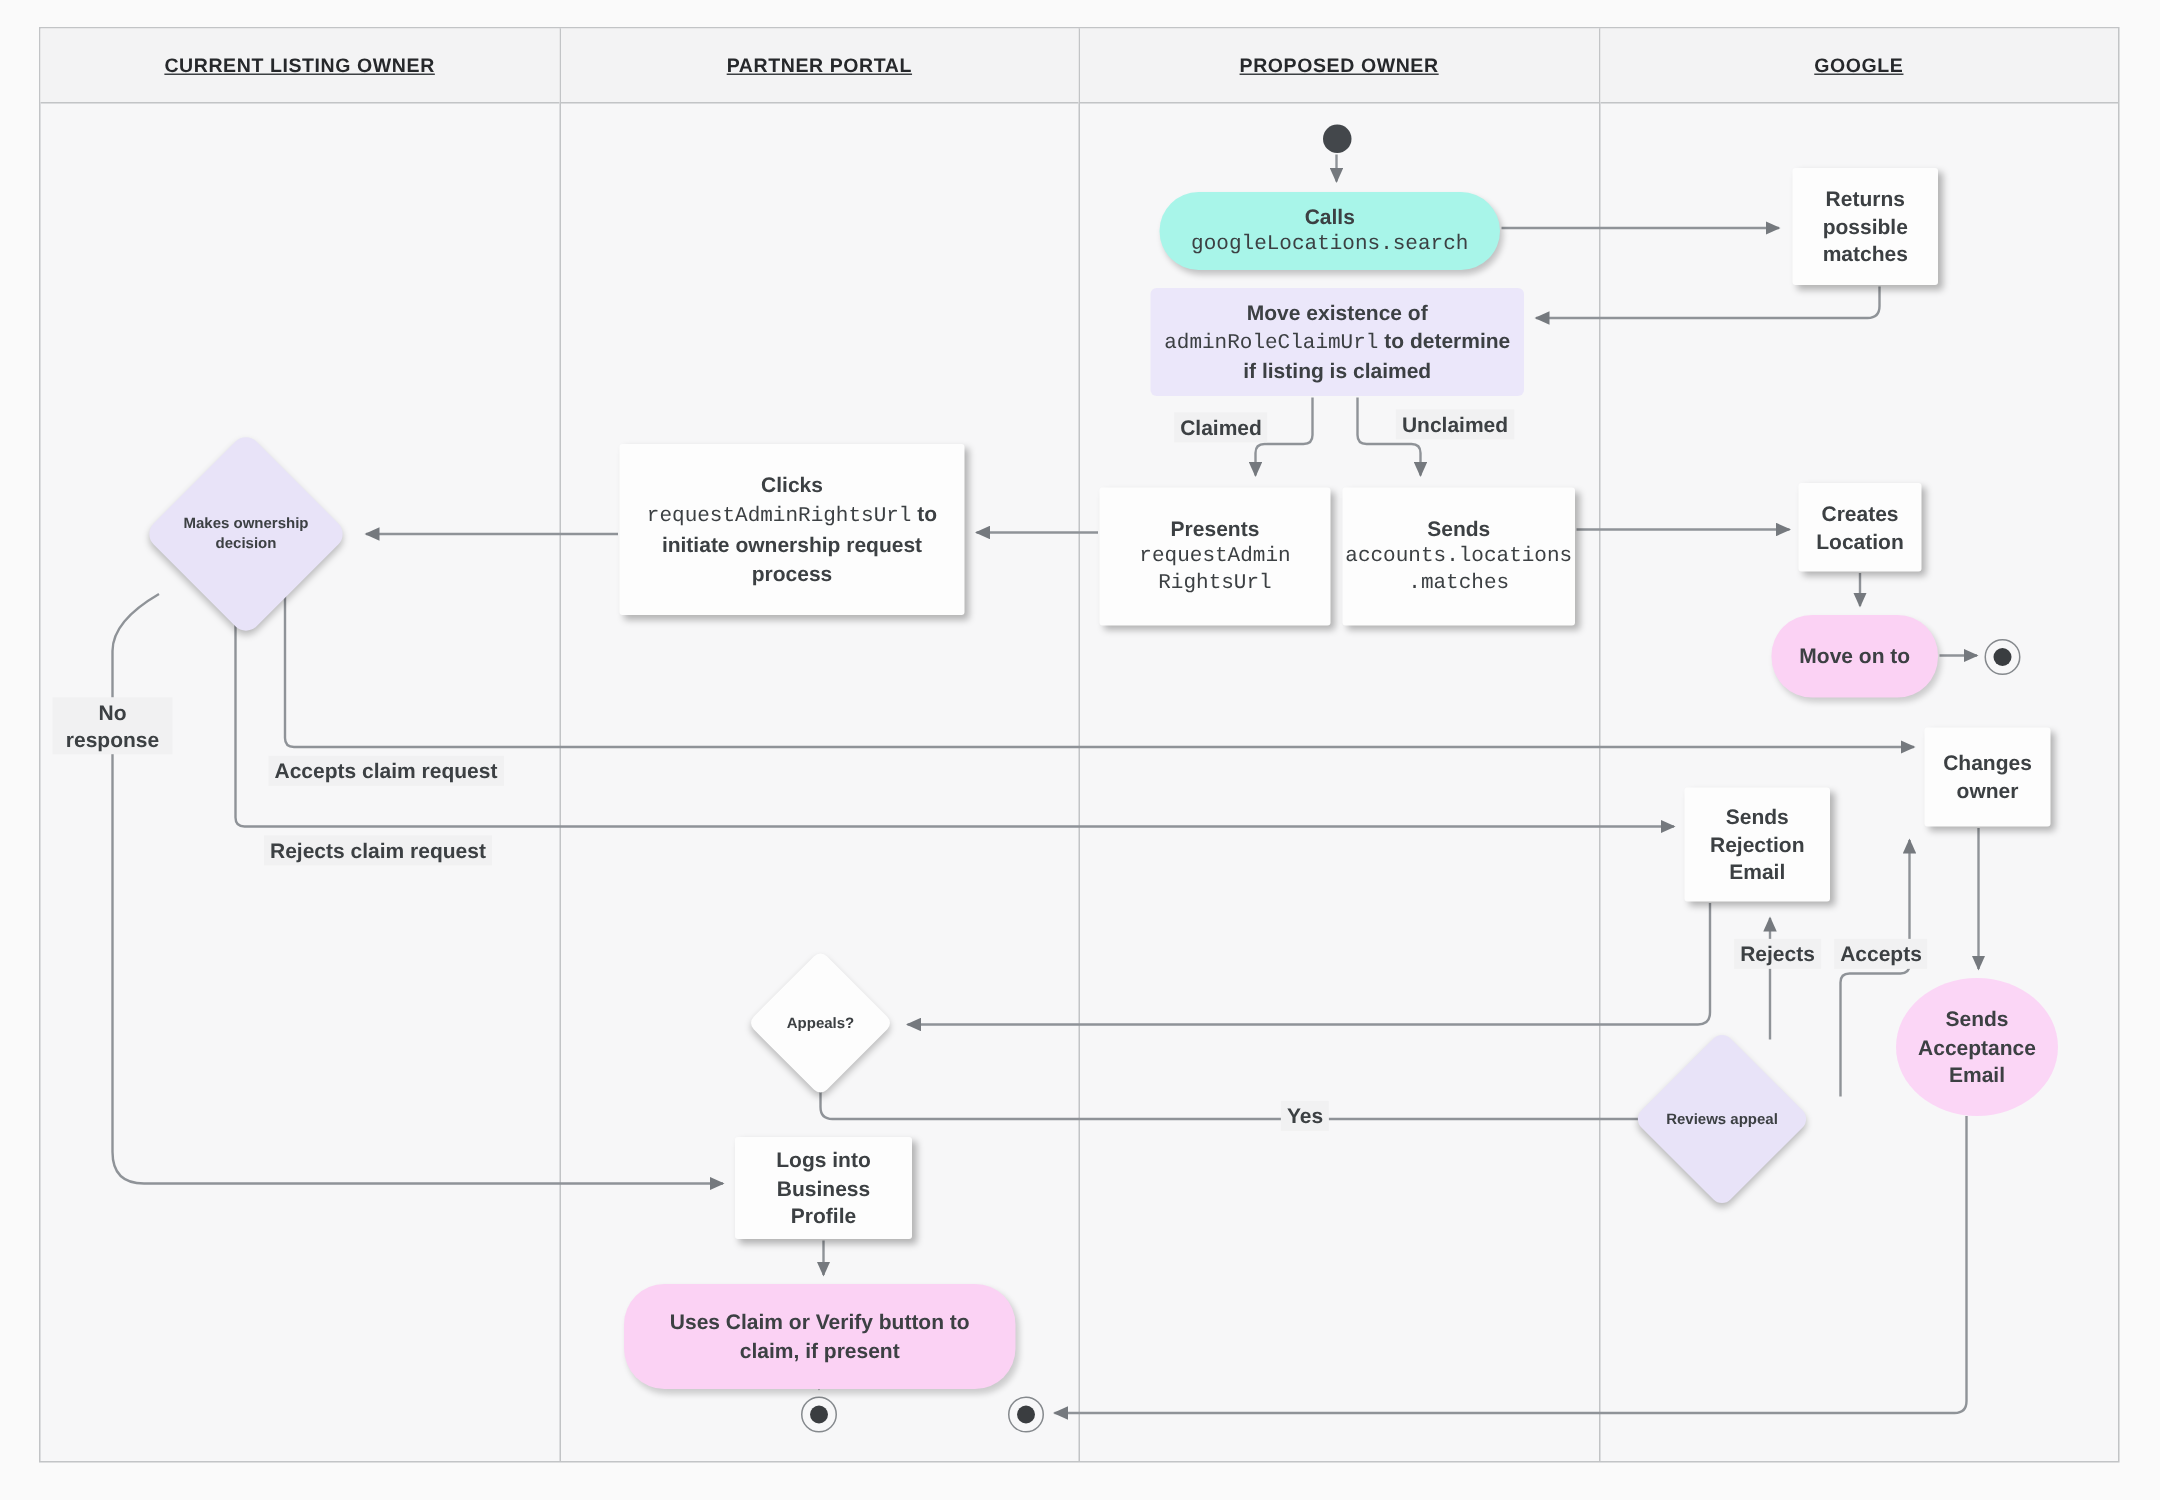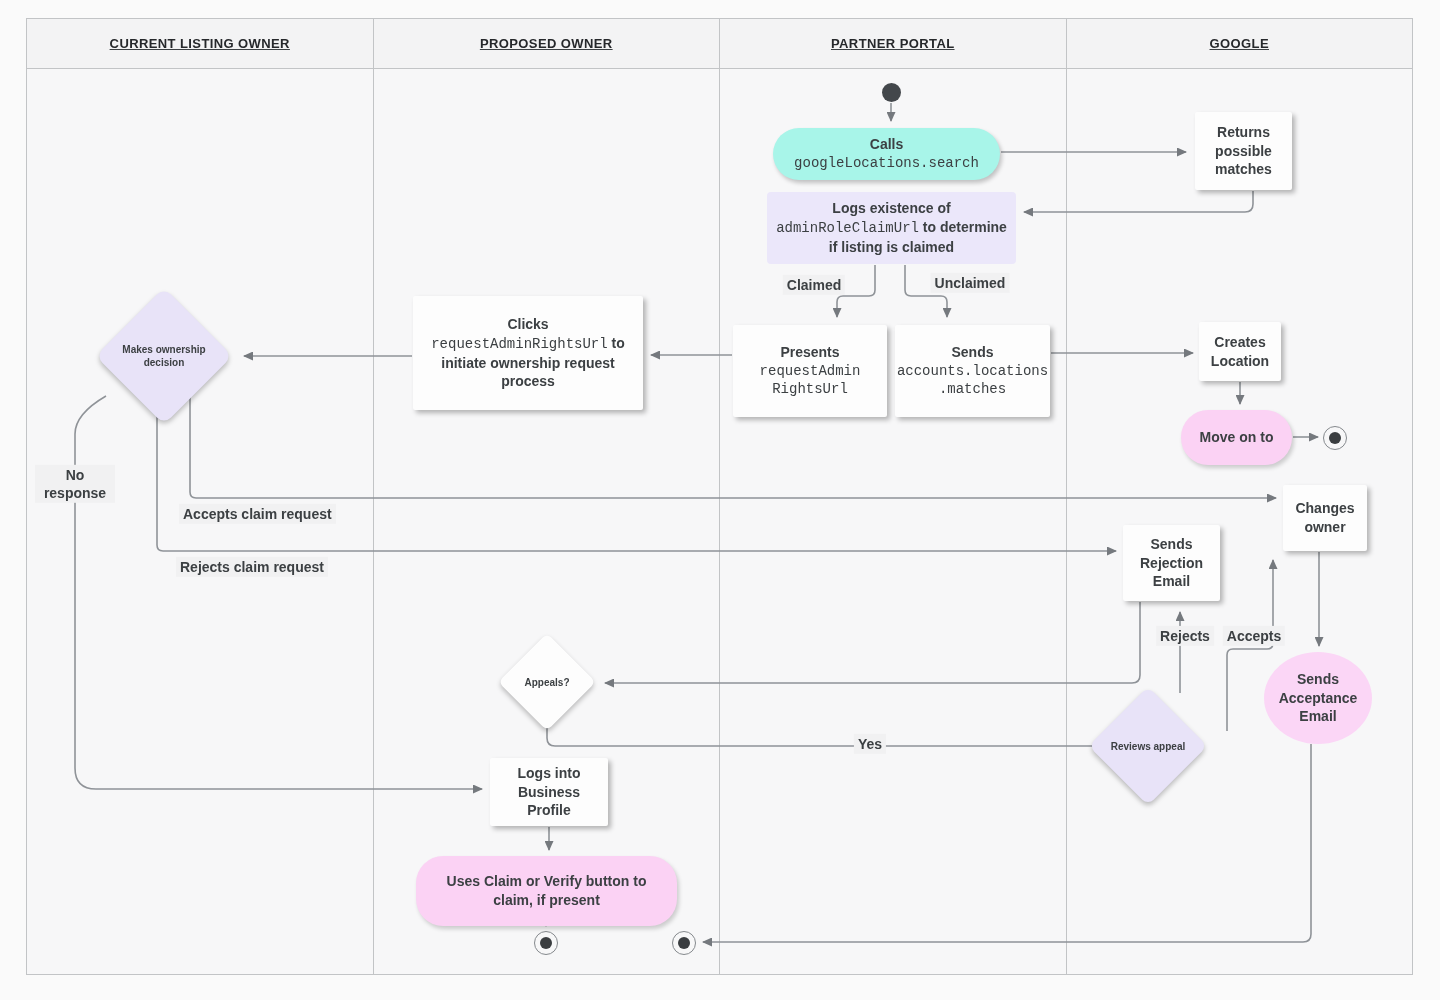--- a/index.html
+++ b/index.html
@@ -63,24 +63,24 @@
   .wrap2{white-space:normal;width:72px;text-align:center;margin-top:28px;}
 </style>
 </head>
 <body>
 
 <div class="diagram">
   <div class="lane">
     <div class="lane-header">CURRENT LISTING OWNER</div>
   </div>
   <div class="lane">
+    <div class="lane-header">PARTNER PORTAL</div>
+  </div>
+  <div class="lane">
     <div class="lane-header">PROPOSED OWNER</div>
-  </div>
-  <div class="lane">
-    <div class="lane-header">PARTNER PORTAL</div>
   </div>
   <div class="lane">
     <div class="lane-header">GOOGLE</div>
   </div>
 </div>
 
 <svg class="edges" width="1440" height="1000" viewBox="0 0 1440 1000">
   <defs>
     <marker id="arr" markerWidth="11" markerHeight="9" refX="9" refY="4.5" orient="auto" markerUnits="userSpaceOnUse">
       <path d="M0,0 L10,4.5 L0,9 Z" fill="#75797e"></path>
@@ -127,21 +127,21 @@
       <div>Calls</div>
       <div class="code">googleLocations.search</div>
     </div>
 </div>
 
 <div class="node white-box" style="left:1195px;top:112px;width:97px;height:78px;padding:4px;">
   <div>Returns possible matches</div>
 </div>
 
 <div class="node lavender-box" style="left:767px;top:192px;width:249px;height:72px;padding:4px 8px;">
-  <div><span>Logs existence of</span> <span class="code">adminRoleClaimUrl</span> <span>to determine if listing is claimed</span></div>
+  <div><span>Move existence of</span> <span class="code">adminRoleClaimUrl</span> <span>to determine if listing is claimed</span></div>
 </div>
 
 <div class="node white-box" style="left:733px;top:325px;width:154px;height:92px;">
   <div>
       <div>Presents</div>
       <div class="code">requestAdmin</div>
       <div class="code">RightsUrl</div>
     </div>
 </div>
 

